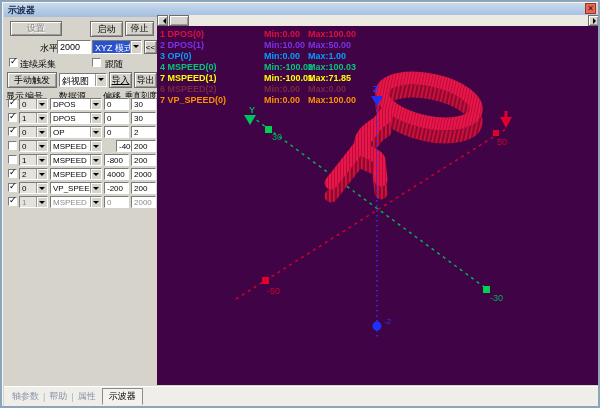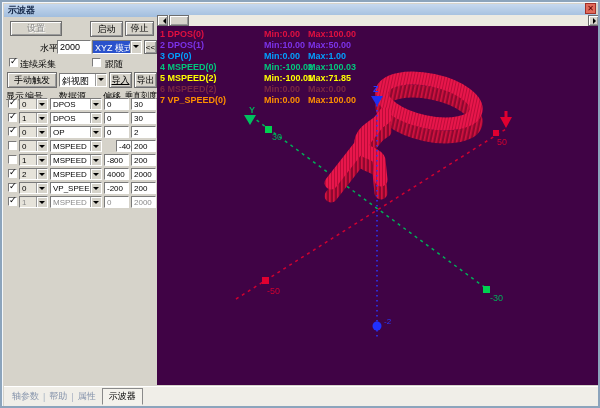--- a/index.html
+++ b/index.html
@@ -168,21 +168,21 @@
   <div class="plot">
     <div class="legend-row" style="top: 3px; left: 3px; color: rgb(224, 16, 64);">
       <span>1 DPOS(0)</span><span class="min">Min:0.00</span><span class="max">Max:100.00</span></div>
     <div class="legend-row" style="top: 14px; left: 3px; color: rgb(123, 50, 232);">
       <span>2 DPOS(1)</span><span class="min">Min:10.00</span><span class="max">Max:50.00</span></div>
     <div class="legend-row" style="top: 25px; left: 3px; color: rgb(0, 160, 255);">
       <span>3 OP(0)</span><span class="min">Min:0.00</span><span class="max">Max:1.00</span></div>
     <div class="legend-row" style="top: 36px; left: 3px; color: rgb(0, 200, 125);">
       <span>4 MSPEED(0)</span><span class="min">Min:-100.02</span><span class="max">Max:100.03</span></div>
     <div class="legend-row" style="top: 47px; left: 3px; color: rgb(255, 255, 0);">
-      <span>5 MSPEED(2)</span><span class="min">Min:-100.01</span><span class="max">Max:71.85</span></div>
+      <span>7 MSPEED(1)</span><span class="min">Min:-100.01</span><span class="max">Max:71.85</span></div>
     <div class="legend-row" style="top: 58px; left: 3px; color: rgb(122, 40, 64);">
       <span>6 MSPEED(2)</span><span class="min">Min:0.00</span><span class="max">Max:0.00</span></div>
     <div class="legend-row" style="top: 69px; left: 3px; color: rgb(255, 144, 0);">
       <span>7 VP_SPEED(0)</span><span class="min">Min:0.00</span><span class="max">Max:100.00</span></div>
 
     <svg width="442" height="359">
       <defs>
         <pattern id="wh" width="4" height="6" patternUnits="userSpaceOnUse">
           <rect width="4" height="6" fill="#8E0830"></rect>
             <rect width="1.7" height="6" fill="#D41240"></rect>

